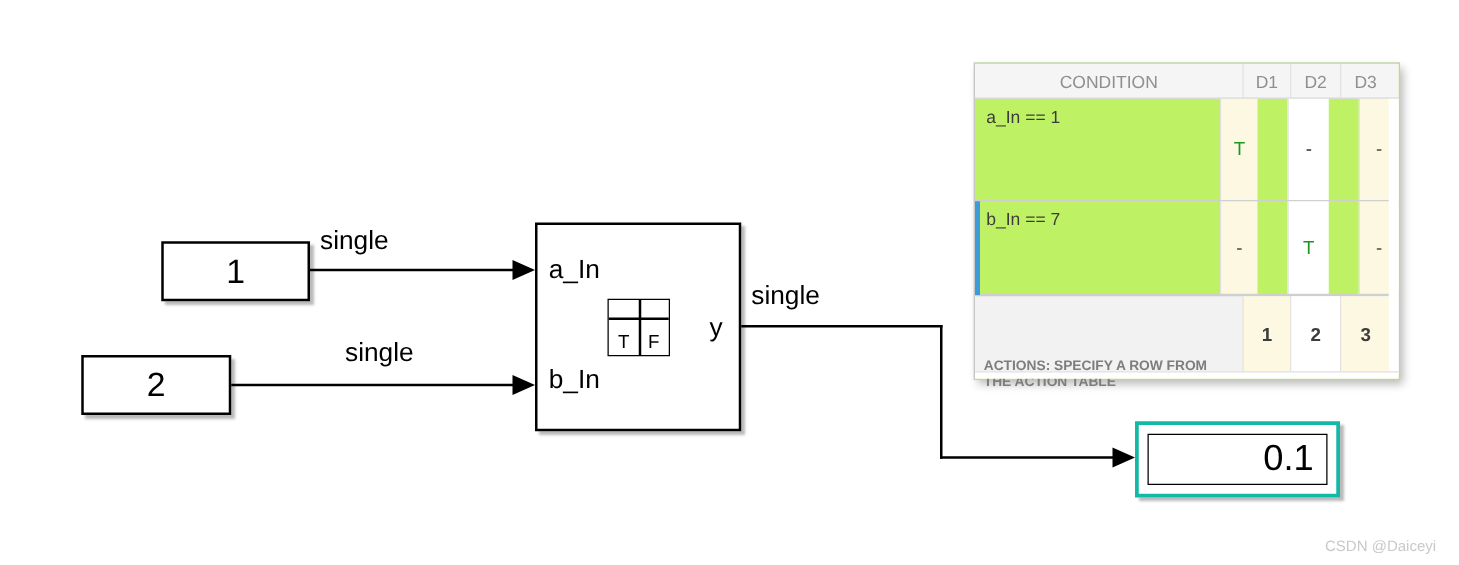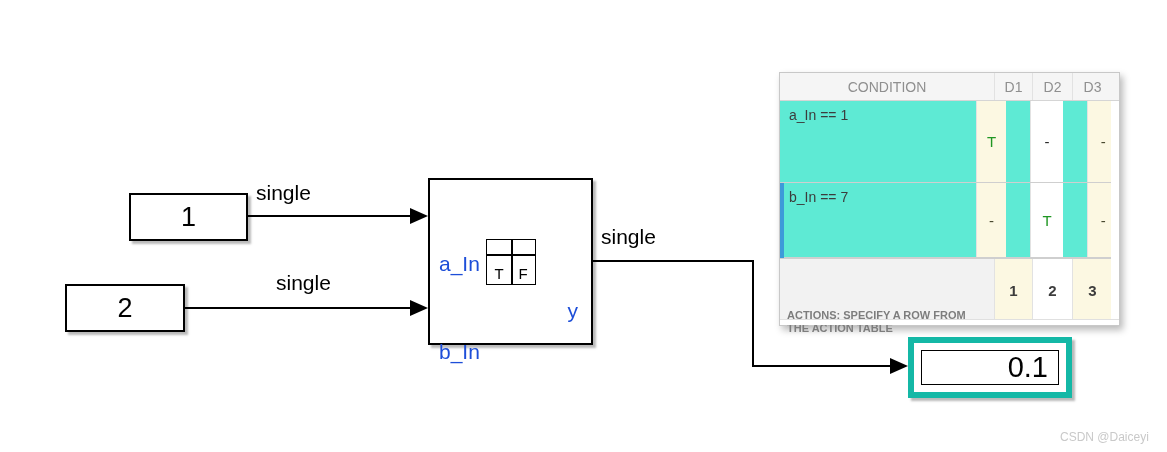--- a/index.html
+++ b/index.html
@@ -9,49 +9,49 @@
   .canvas { position: absolute; inset: 0; background: #ffffff; }
 
   
   .blk {
     position: absolute; background: #ffffff; border: 2px solid #000000;
     box-shadow: 3px 3px 2px rgba(130,130,130,0.55);
   }
   .const-blk { display: flex; align-items: center; justify-content: center;
     font-size: 27px; color: #000; }
   .tt-blk { }
-  .port-label { position: absolute; font-size: 21px; color: #1d4ed8; margin-top: 48px; }
+  .port-label { position: absolute; font-size: 21px; color: #000000; }
 
   
   .wire { position: absolute; background: #000000; }
   .wire-h { height: 2px; }
   .wire-v { width: 2px; }
   .arrow-right { position: absolute; width: 0; height: 0;
     border-top: 8px solid transparent; border-bottom: 8px solid transparent;
     border-left: 18px solid #000000; }
   .sig-label { position: absolute; font-size: 21px; color: #000; white-space: nowrap; }
 
   
   .tf-icon { position: absolute; border: 1.5px solid #000; background: #fff; }
   .tf-icon .h-div { position: absolute; left: 0; right: 0; top: 14px; height: 1.5px; background: #000; }
   .tf-icon .v-div { position: absolute; top: 0; bottom: 0; left: 50%; width: 1.5px; background: #000; }
   .tf-cell { position: absolute; bottom: 2px; width: 50%; text-align: center;
     font-size: 15px; font-weight: 300; color: #000; font-family: "Liberation Sans", sans-serif; }
 
   
-  .display-outer { position: absolute; background: #fff; border: 6px solid #14b8a6;
+  .display-outer { position: absolute; background: #fff; border: 3px solid #14b8a6;
     box-shadow: 3px 3px 2px rgba(130,130,130,0.55); }
   .display-inner { position: absolute; left: 7px; top: 7px; right: 7px; bottom: 7px;
     border: 1.5px solid #000; display: flex; align-items: center; justify-content: flex-end;
     padding-right: 10px; font-size: 29px; color: #000; }
 
   
   .cond-table {
-    position: absolute; left: 779px; top: 72px; width: 341px; height: 254px;
-    background: #5eead4; border: 1px solid #c8c8c8;
+    position: absolute; left: 779px; top: 50px; width: 341px; height: 254px;
+    background: #bef264; border: 1px solid #c8c8c8;
     box-shadow: 3px 4px 7px rgba(0,0,0,0.28);
   }
   .ct-row { position: absolute; left: 0; right: 0; display: flex; }
   .ct-col-cond { width: 214px; position: relative; }
   .ct-col-d { width: 38px; border-left: 1px solid #e2e2e2; display: flex;
     align-items: center; justify-content: center; }
   .ct-col-d2 { width: 40px; }
   .ct-col-d3 { width: 40px; }
   .ct-header { top: 0; height: 28px; background: #f5f5f5; border-bottom: 1px solid #d5d5d5;
     color: #8f8f8f; font-size: 14px; }

